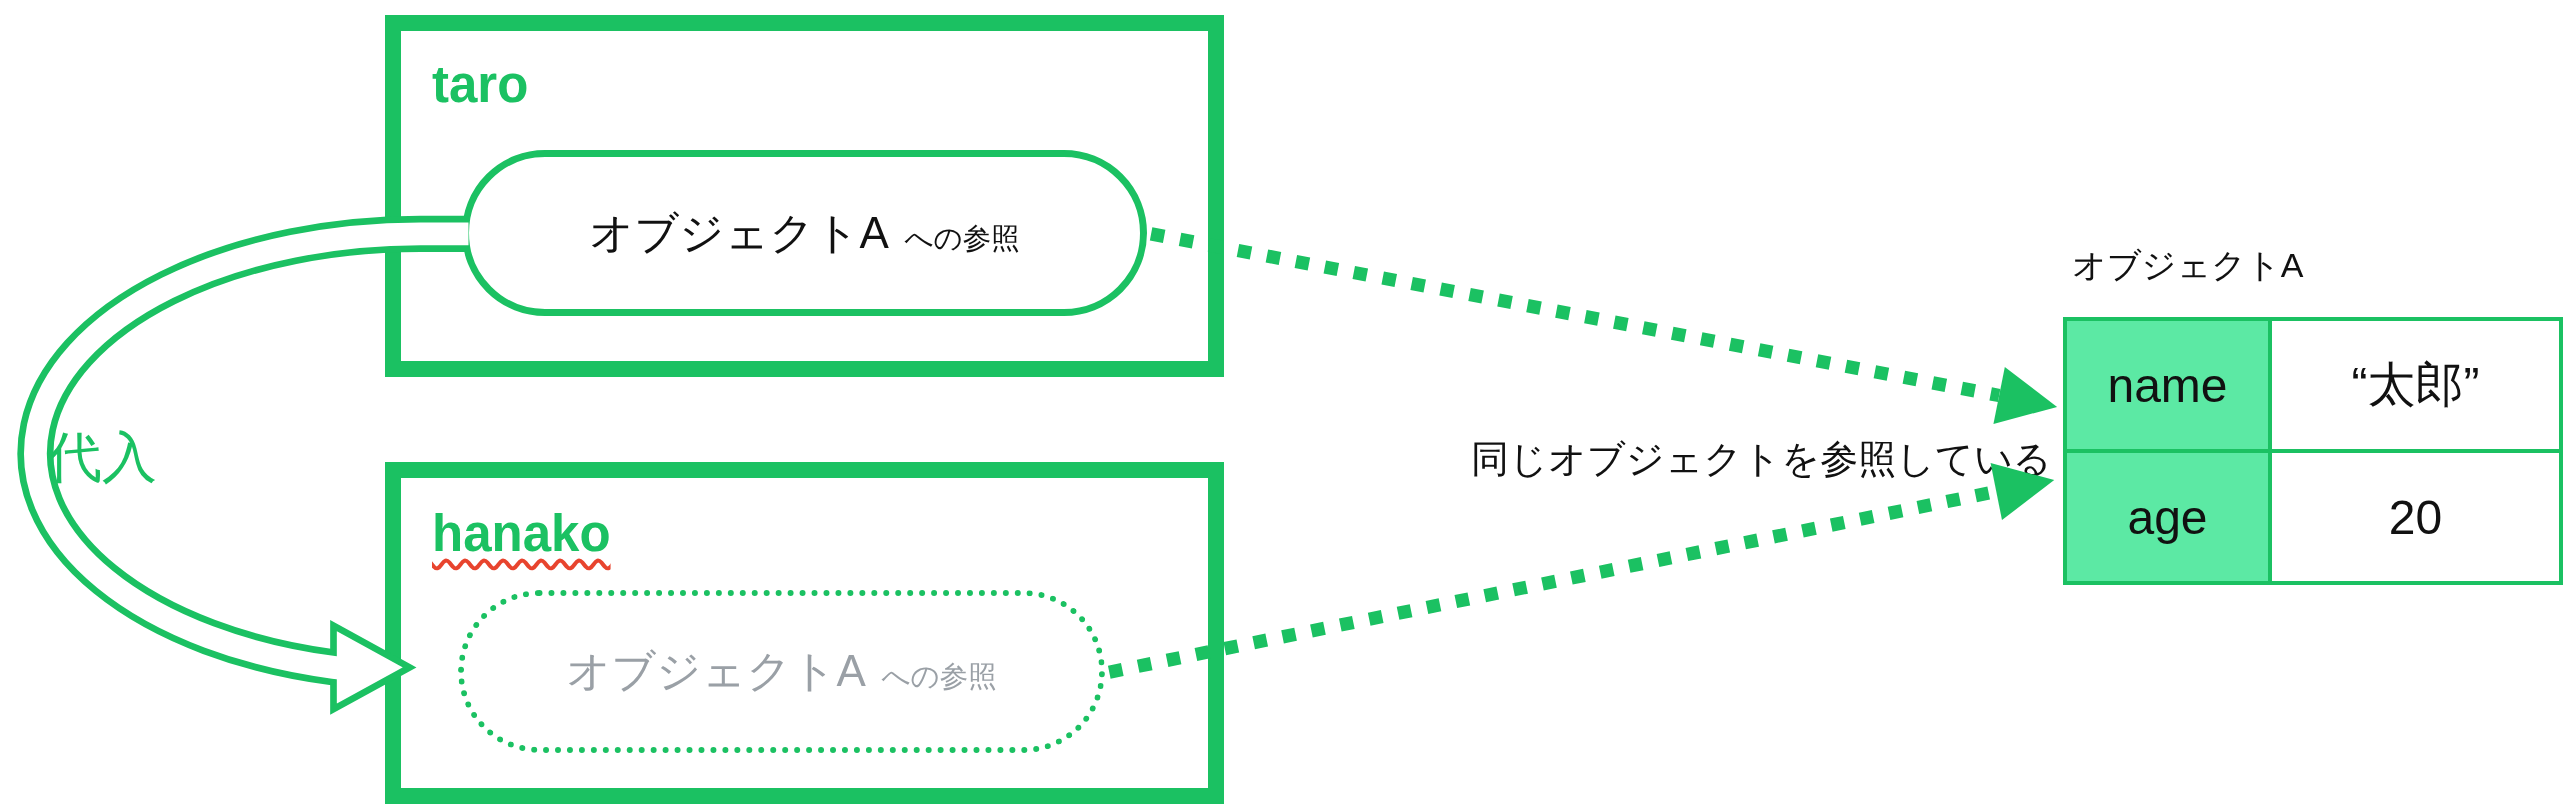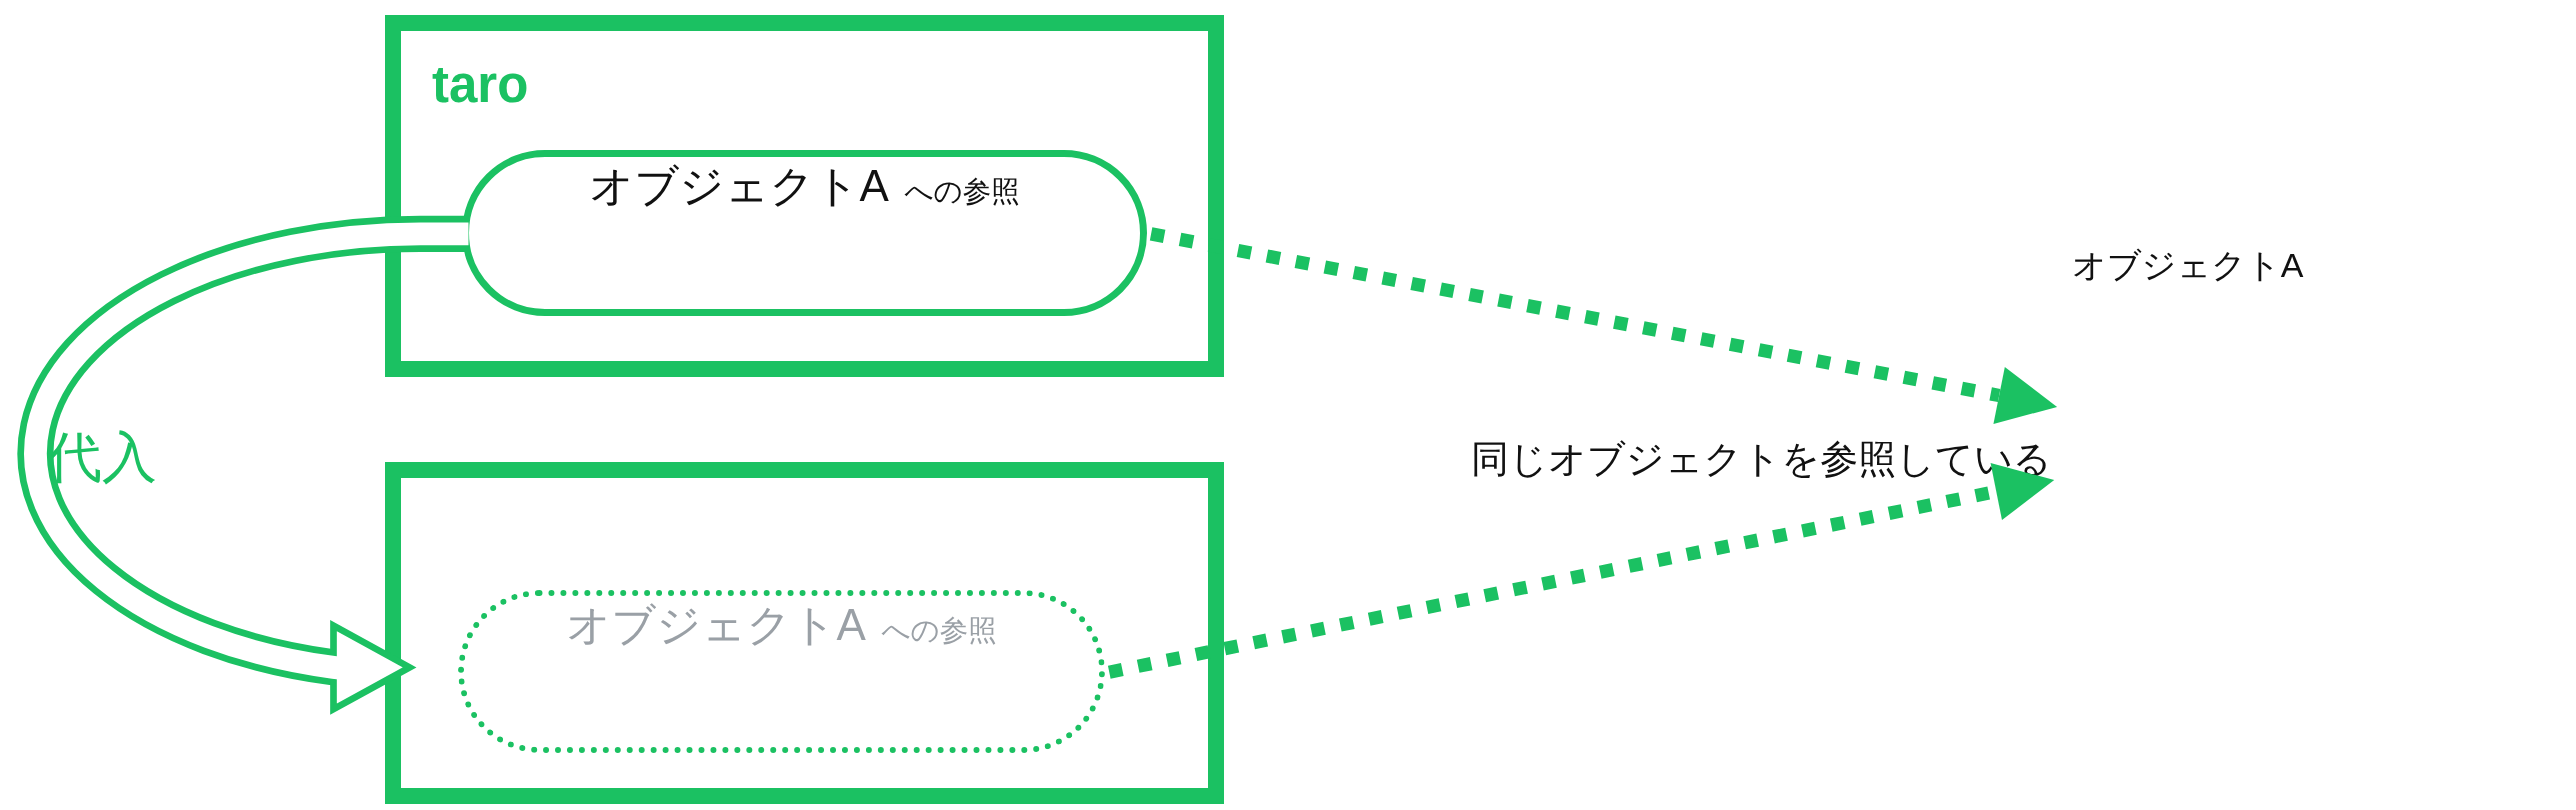--- a/index.html
+++ b/index.html
@@ -37,20 +37,21 @@
     left:31px;top:29.5px;
     text-decoration:underline wavy var(--red);
     text-decoration-thickness:3.8px;
     text-underline-offset:7.6px;
   }
   .pill{
     position:absolute;
     box-sizing:border-box;
     background:#fff;
     display:flex;
+    align-items:center;
     justify-content:center;
   }
   #taro-pill{
     left:61px;top:119px;width:685px;height:166px;
     border:7.6px solid var(--green);
     border-radius:86px;
   }
   #hanako-pill{
     left:57px;top:112px;width:647px;height:163px;
     border:6.7px dotted var(--green);
@@ -117,33 +118,46 @@
     <div class="box-title" id="taro-title">taro</div>
     <div class="pill" id="taro-pill">
       <div class="pill-text">
         <span class="pill-main">オブジェクトA</span>
         <span class="pill-suffix">への参照</span>
       </div>
     </div>
   </div>
 
   <div class="box" id="hanako-box">
+    <div class="box-title" id="hanako-title">hanako</div>
     <div class="pill" id="hanako-pill">
       <div class="pill-text">
         <span class="pill-main">オブジェクトA</span>
         <span class="pill-suffix">への参照</span>
       </div>
     </div>
   </div>
 
   <div class="assign-label">代入</div>
 
   <div class="share-label">同じオブジェクトを参照している</div>
 
   <div class="table-title">オブジェクトA</div>
+  <table class="obj-table">
+    <tbody>
+        <tr>
+      <td class="key">name</td>
+      <td class="val">“太郎”</td>
+    </tr>
+    <tr>
+      <td class="key">age</td>
+      <td class="val">20</td>
+    </tr>
+  </tbody>
+    </table>
 
   <svg class="overlay" viewBox="0 0 2708 852" xmlns="http://www.w3.org/2000/svg">
 
     <g>
       <path d="M 492 246 L 448 246 A 405 231 0 0 0 350 702 L 366 704" fill="none" stroke="#1bc162" stroke-width="38" stroke-linecap="butt"></path>
       <polygon points="430,702 350,658 350,746" fill="#ffffff" stroke="#1bc162" stroke-width="7" stroke-linejoin="miter"></polygon>
       <path d="M 492 246 L 448 246 A 405 231 0 0 0 350 702 L 366 704" fill="none" stroke="#ffffff" stroke-width="24" stroke-linecap="butt"></path>
     </g>
 
     <g>

